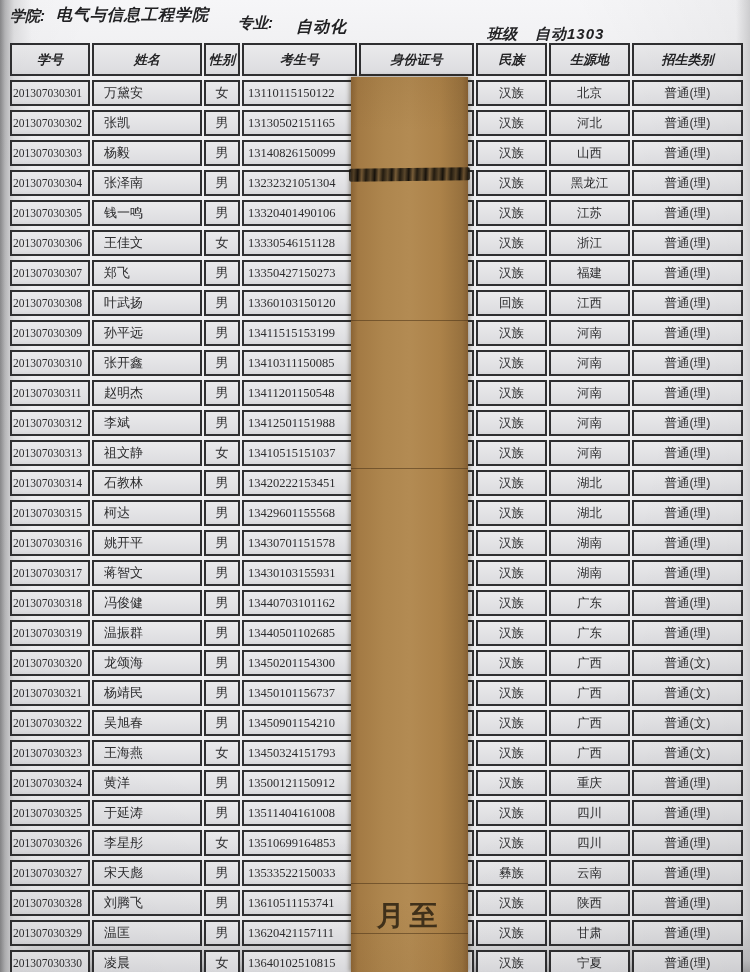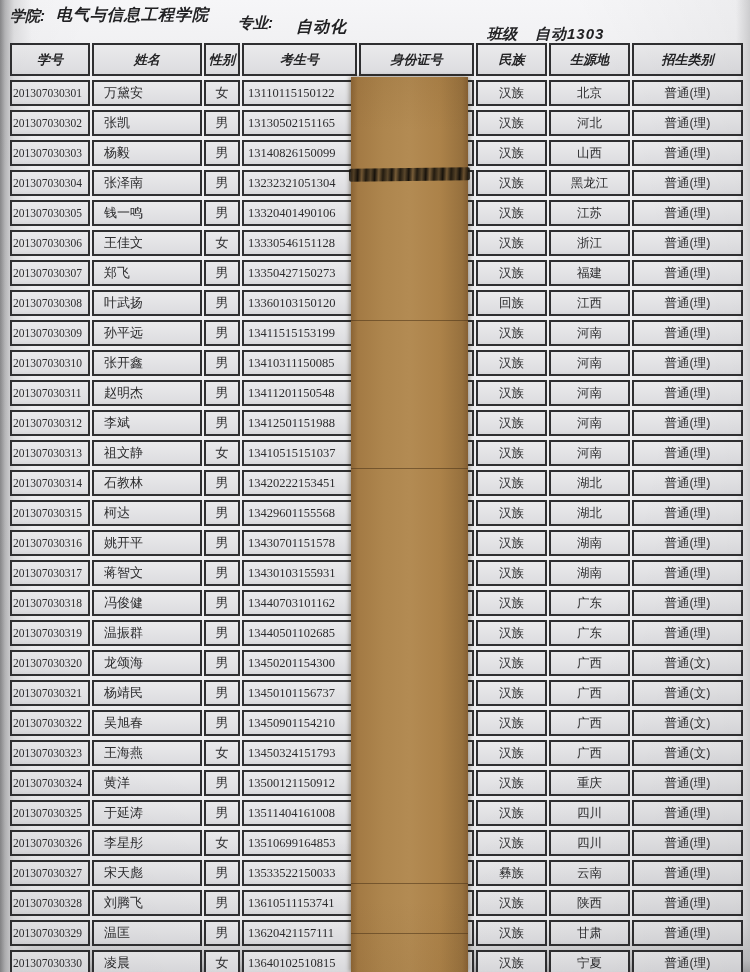--- a/index.html
+++ b/index.html
@@ -440,15 +440,16 @@
     </tr>
       </tbody>
   </table>
 
   <div class="bookmark">
     <div class="scribble"></div>
     <div class="fold fold-1"></div>
     <div class="fold fold-2"></div>
     <div class="fold fold-3"></div>
     <div class="fold fold-4"></div>
+    <div class="mark-text">月至</div>
   </div>
 
 </div>
 
 </body></html>

